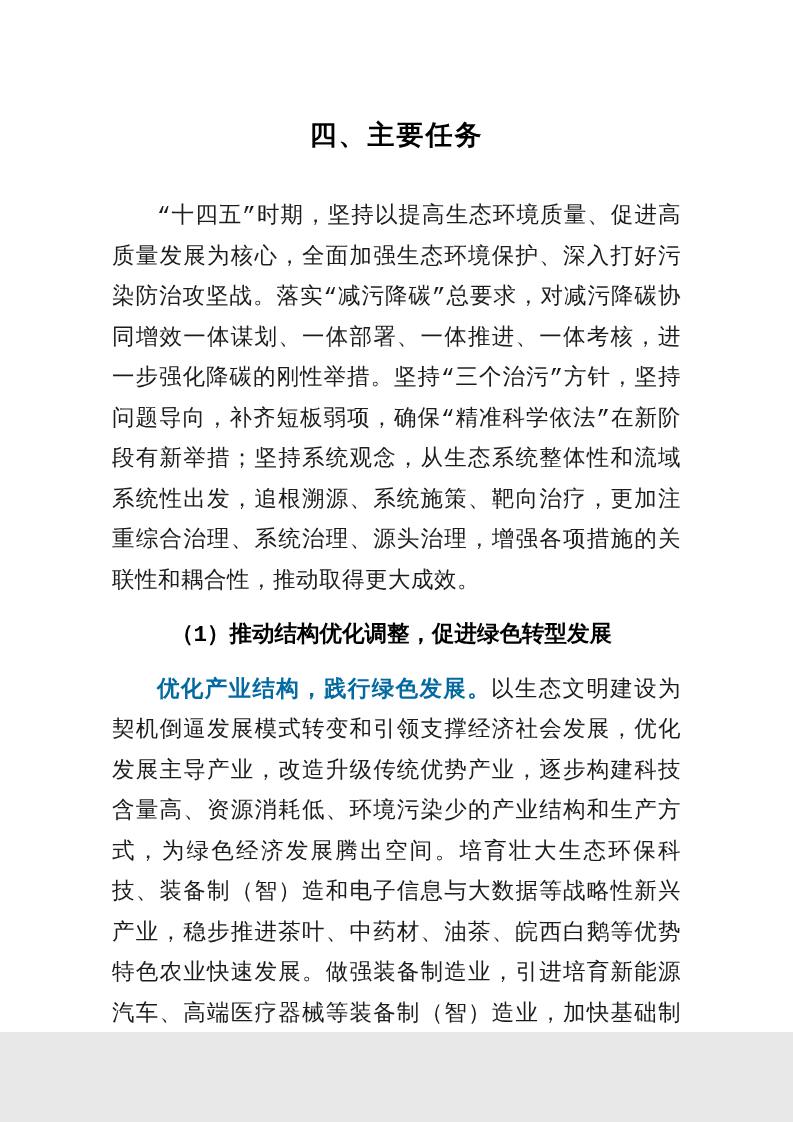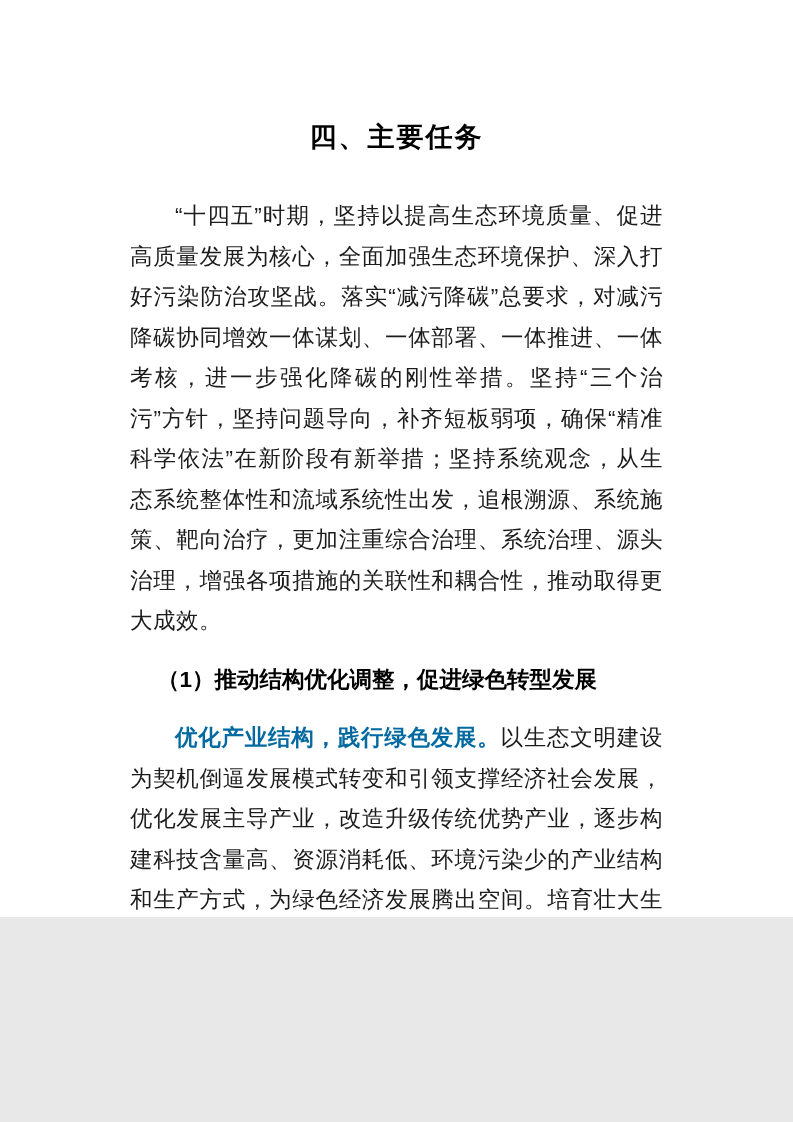--- a/index.html
+++ b/index.html
@@ -3,64 +3,64 @@
 <meta charset="utf-8">
 <style>
   html, body {
     margin: 0;
     padding: 0;
     background: #e8e8e8;
   }
   .page {
     position: relative;
     width: 793px;
-    height: 917px;
+    height: 1032px;
     margin: 0 auto;
     background: #ffffff;
     overflow: hidden;
-    font-family: Liberation Sans, sans-serif;
+    font-family: Liberation Mono, monospace;
     color: #1c1c1c;
   }
   .content {
     padding: 0 112px;
   }
   .doc-title {
     margin: 0;
     padding-top: 120px;
     height: 34px;
     line-height: 34px;
     text-align: center;
     font-size: 27px;
     font-weight: bold;
     letter-spacing: 2px;
     color: #000000;
   }
   .para {
-    margin: 18px;
+    margin: 0;
     font-size: 22.5px;
     line-height: 40.5px;
     text-align: justify;
     text-indent: 2em;
     letter-spacing: 0.5px;
     word-break: break-all;
   }
   .intro-para {
     margin-top: 42px;
   }
   .section-heading {
     margin: 0;
     margin-top: 9px;
     font-size: 22.5px;
     line-height: 40.5px;
     font-weight: bold;
     color: #000000;
     text-align: left;
   }
   .subsection-heading {
-    margin: 0;
+    margin: 14px;
     font-size: 22.5px;
     line-height: 40.5px;
     font-weight: bold;
     color: #000000;
     text-indent: 2em;
     text-align: left;
   }
   .lead-bold {
     font-weight: bold;
     color: #0369a1;

